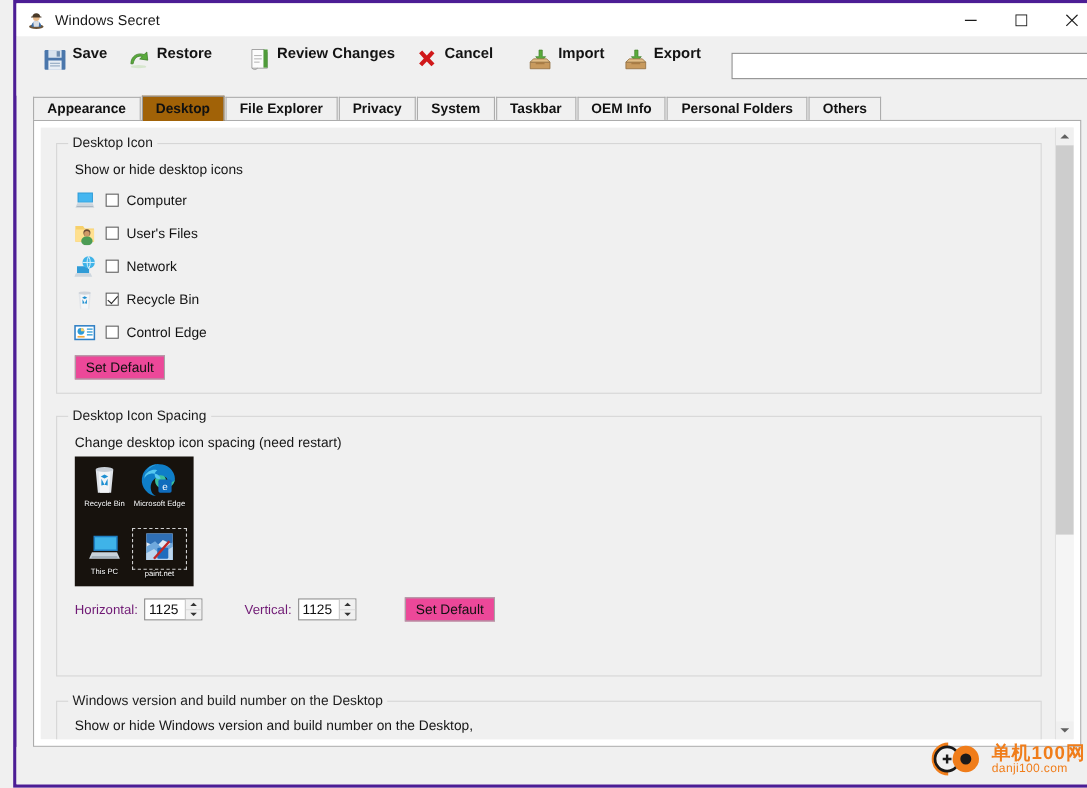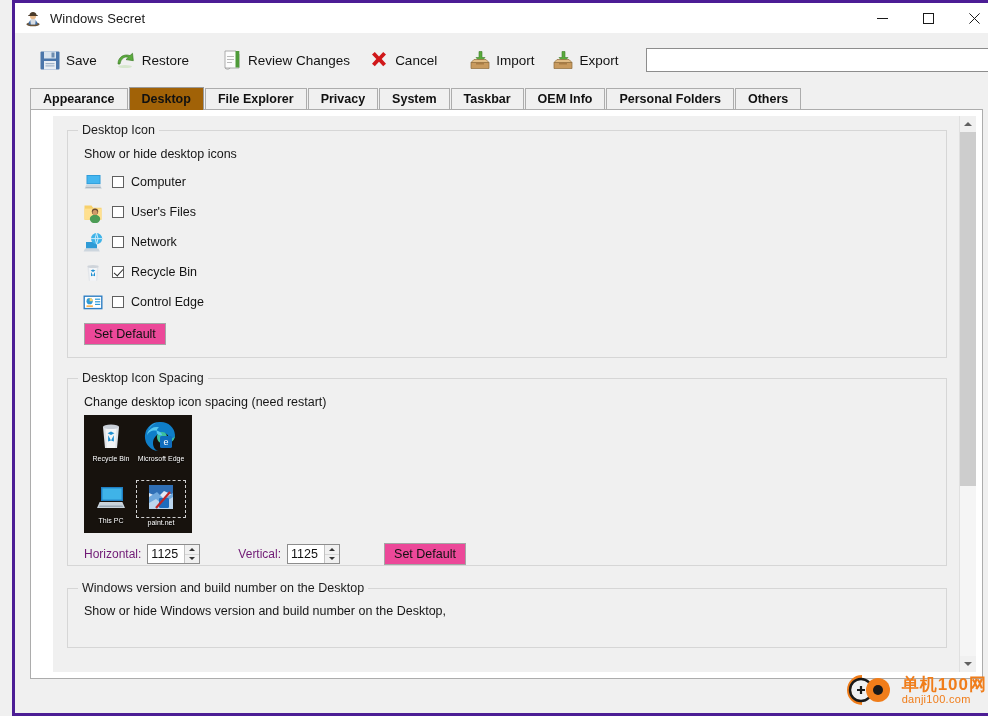--- a/index.html
+++ b/index.html
@@ -23,21 +23,21 @@
   .title-icon{width:18px;height:18px;margin-left:9px;margin-right:8px;position:relative;flex:0 0 auto;}
   .title-text{font-size:13px;color:#1a1a1a;letter-spacing:.1px;}
   .win-buttons{margin-left:auto;display:flex;height:30px;}
   .win-btn{width:46px;height:30px;display:flex;align-items:center;justify-content:center;}
   .win-btn svg{display:block;}
   
   .toolbar{
     flex:0 0 auto;height:54px;display:flex;align-items:center;
     padding:0 0 0 14px;background:#f0f0f0;box-sizing:border-box;
   }
-  .tb-item{display:flex;align-items:center;height:38px;padding:0 8px;cursor:default;}
+  .tb-item{display:flex;height:38px;padding:0 8px;cursor:default;font-weight:bold;}
   .tb-ico{width:26px;height:26px;margin-right:3px;position:relative;flex:0 0 auto;}
   .tb-label{font-size:13.5px;color:#131313;white-space:nowrap;}
   .tb-sep{width:1px;height:26px;background:#cfcfcf;margin:0 7px;}
   .search-wrap{display:flex;align-items:center;margin-left:6px;}
   .search-input{
     width:344px;height:24px;box-sizing:border-box;
     border:1px solid #8d8d8d;background:#fff;
     font-family:"Liberation Sans",sans-serif;font-size:12.5px;
     padding:0 4px;color:#111;outline:none;
   }
@@ -50,21 +50,21 @@
   .tab{
     height:21px;line-height:21px;padding:0 12px;
     background:#f0f0f0;border:1px solid #acacac;border-bottom:none;
     margin-right:1px;font-size:12.5px;color:#111;white-space:nowrap;box-sizing:border-box;font-weight:bold;
   }
   .tab.active{background:#a16207;height:23px;line-height:22px;margin-bottom:-1px;border-color:#9a9a9a;}
   
   .tabbody{
     flex:1 1 auto;margin:0 14px 0 15px;background:#ffffff;
     border:1px solid #acacac;box-sizing:border-box;position:relative;
-    display:flex;overflow:hidden;padding-left:16px;
+    display:flex;overflow:hidden;
   }
   .scrollpane{flex:1 1 auto;position:relative;background:#f0f0f0;margin:6px 0 6px 6px;overflow:hidden;}
   .content{position:absolute;left:0;top:0;right:0;padding:0 12px 0 14px;box-sizing:border-box;}
   
   .groupbox{position:relative;border:1px solid #d6d6d6;margin-top:14px;background:#f0f0f0;box-sizing:border-box;}
   .gb-title{
     position:absolute;top:-8px;left:10px;background:#f0f0f0;
     padding:0 4px;font-size:12.5px;color:#1c1c1c;white-space:nowrap;
   }
   .gb-inner{padding:16px 14px 13px 14px;}
@@ -365,21 +365,21 @@
               <span class="cbox"></span>
               <span class="cb-label">Control Edge</span>
             </div>
 
             <div style="margin-top:6px;margin-left:2px;">
               <span class="btn">Set Default</span>
             </div>
           </div>
         </div>
 
-        <div class="groupbox" style="height:188px;margin-top:20px;">
+        <div class="groupbox" style="height:237px;margin-top:20px;">
           <span class="gb-title">Desktop Icon Spacing</span>
           <div class="gb-inner">
             <div class="sec-desc">Change desktop icon spacing  (need restart)</div>
 
             <div class="preview">
               <div class="dicon" style="left:3px;top:4px;">
                 <div class="glyph-wrap">
                   <div class="glyph">
                     <svg width="34" height="34" viewBox="0 0 34 34">
                       <path d="M9 8h16l-2 21H11z" fill="#dfe3e8"></path>

